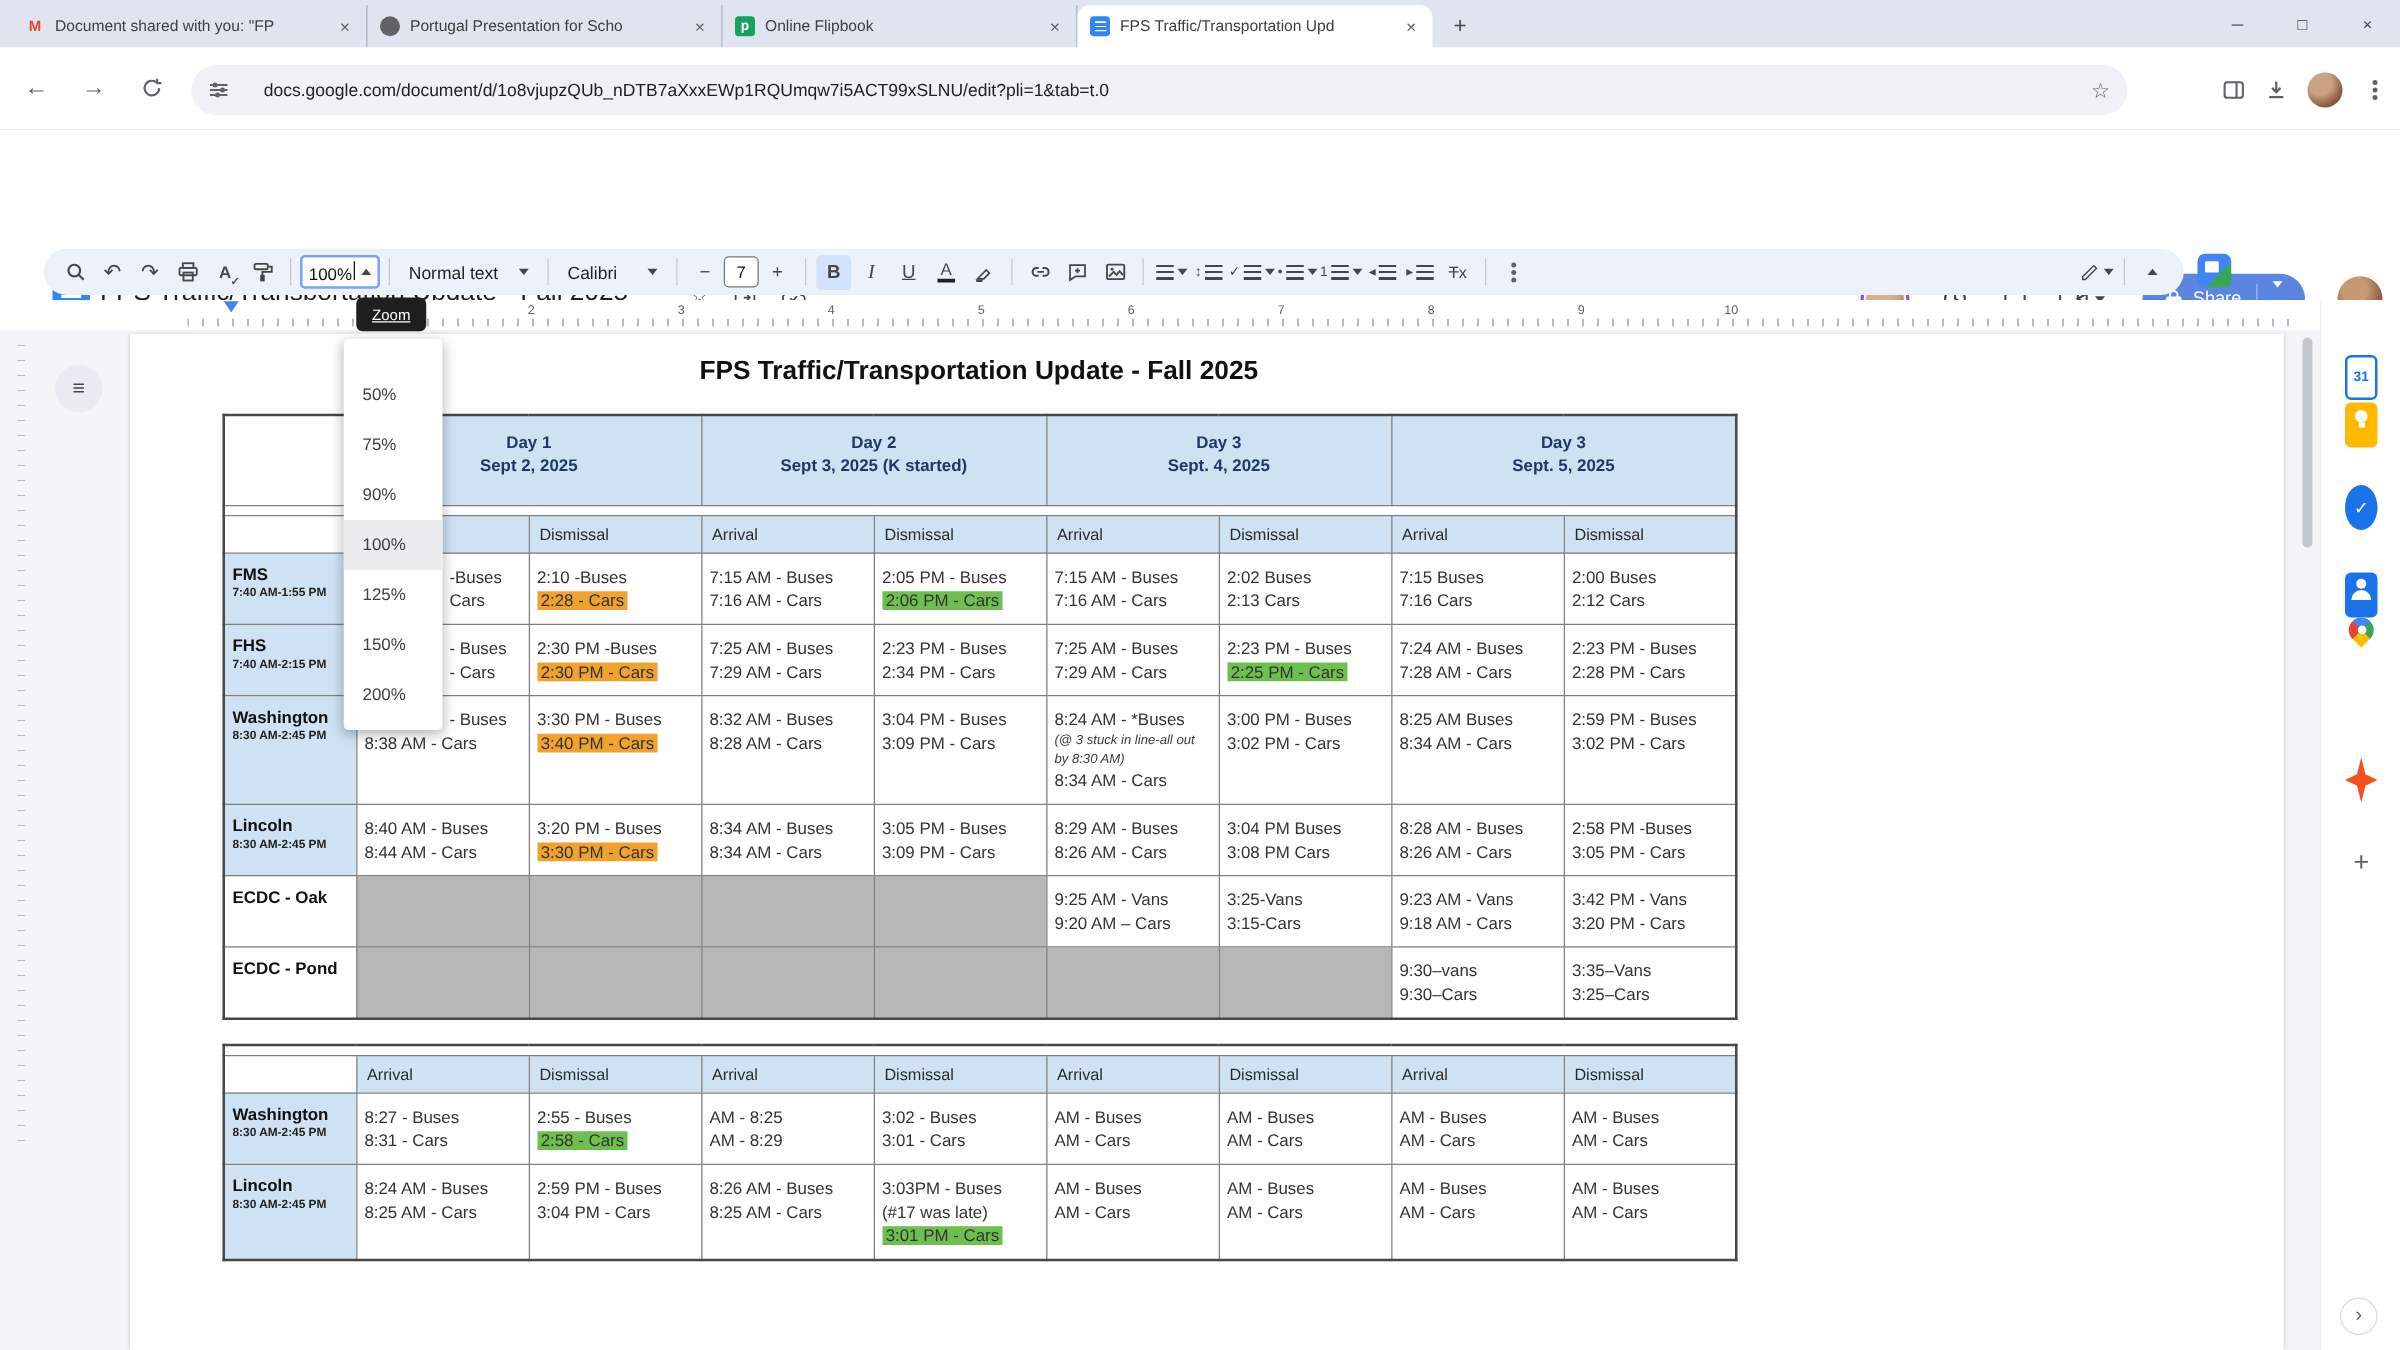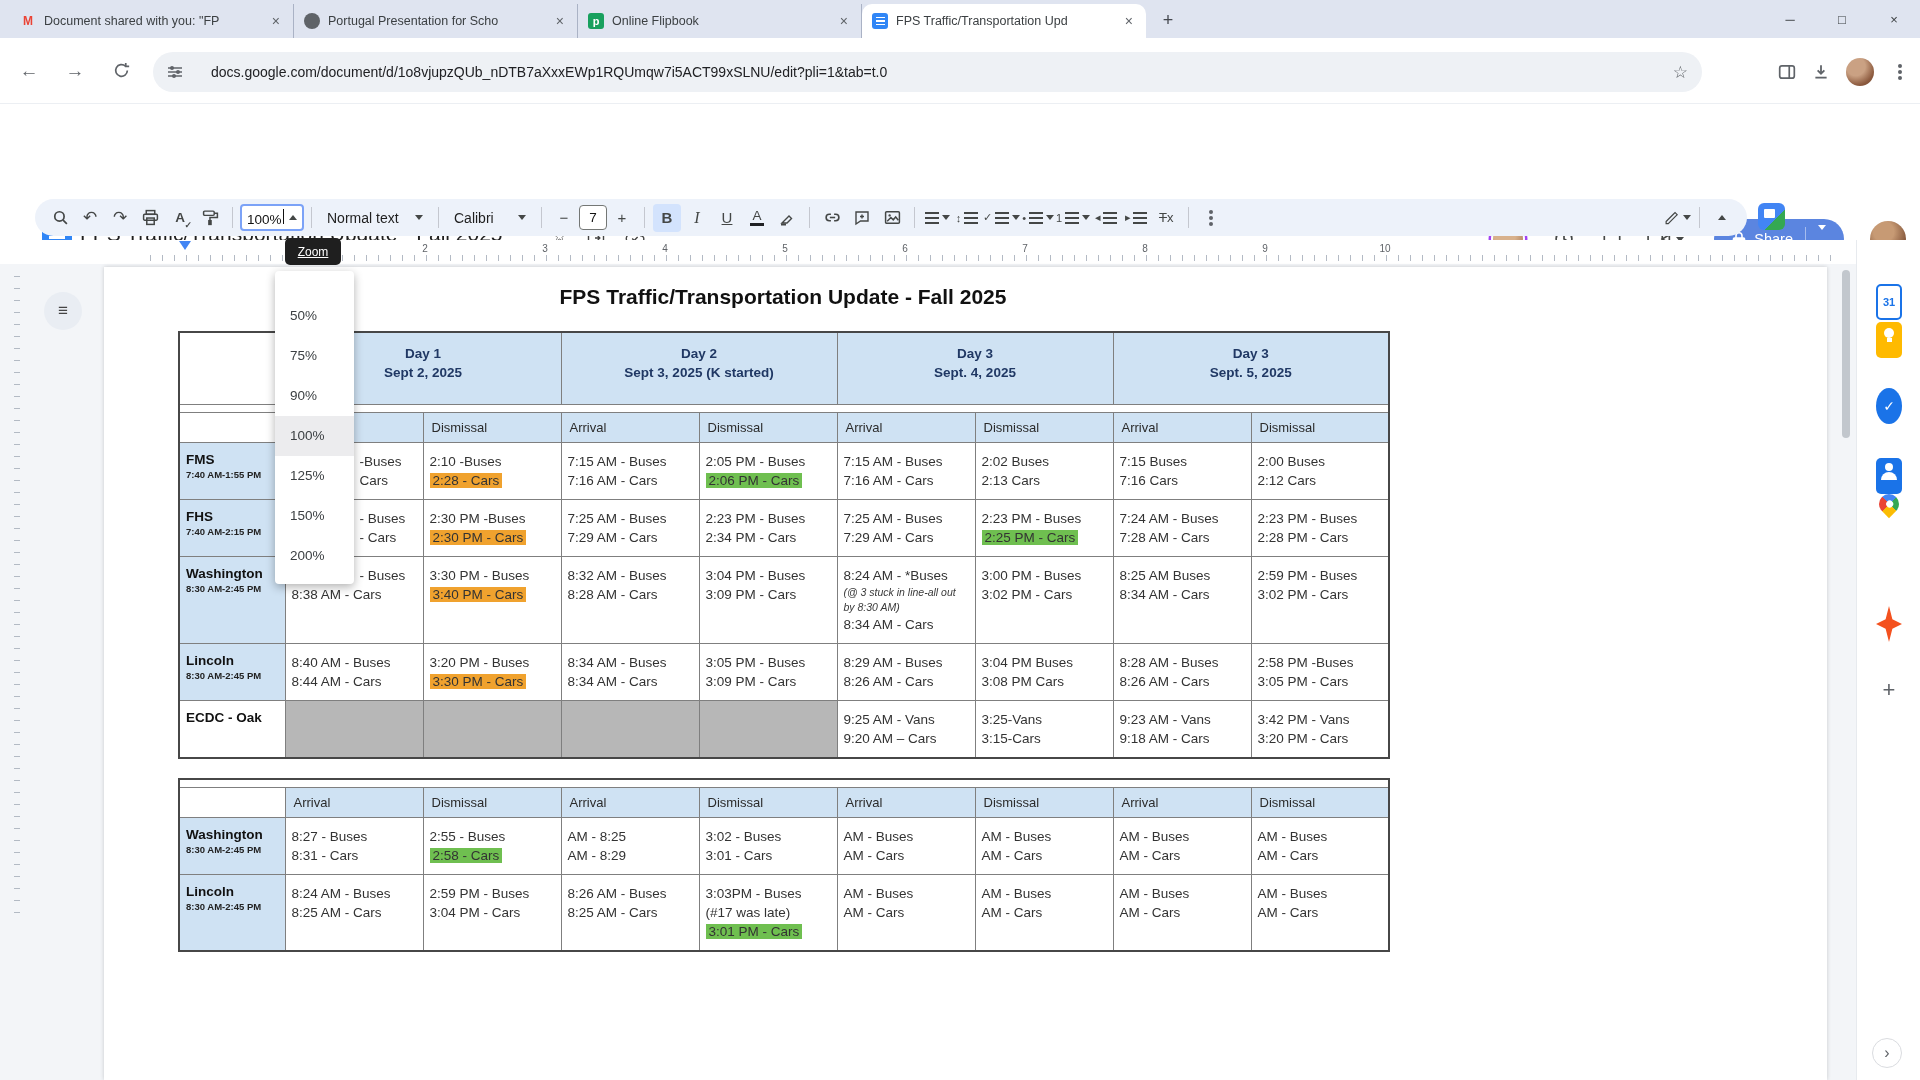--- a/index.html
+++ b/index.html
@@ -656,20 +656,39 @@
                 </td>
                 <td class="cell">
                   <div class="ln">9:23 AM - Vans</div>
                   <div class="ln">9:18 AM - Cars</div>
                 </td>
                 <td class="cell">
                   <div class="ln">3:42 PM - Vans</div>
                   <div class="ln">3:20 PM - Cars</div>
                 </td>
               </tr>
+              <tr>
+                <td class="lbl">
+                  <div class="nm">ECDC - Pond</div>
+                </td>
+                <td class="cell grayc"></td>
+                <td class="cell grayc"></td>
+                <td class="cell grayc"></td>
+                <td class="cell grayc"></td>
+                <td class="cell grayc"></td>
+                <td class="cell grayc"></td>
+                <td class="cell">
+                  <div class="ln">9:30–vans</div>
+                  <div class="ln">9:30–Cars</div>
+                </td>
+                <td class="cell">
+                  <div class="ln">3:35–Vans</div>
+                  <div class="ln">3:25–Cars</div>
+                </td>
+              </tr>
             </tbody>
           </table>
           <table class="sched second">
             <colgroup>
               <col style="width: 106px;">
               <col style="width: 138px;">
               <col style="width: 138px;">
               <col style="width: 138px;">
               <col style="width: 138px;">
               <col style="width: 138px;">

